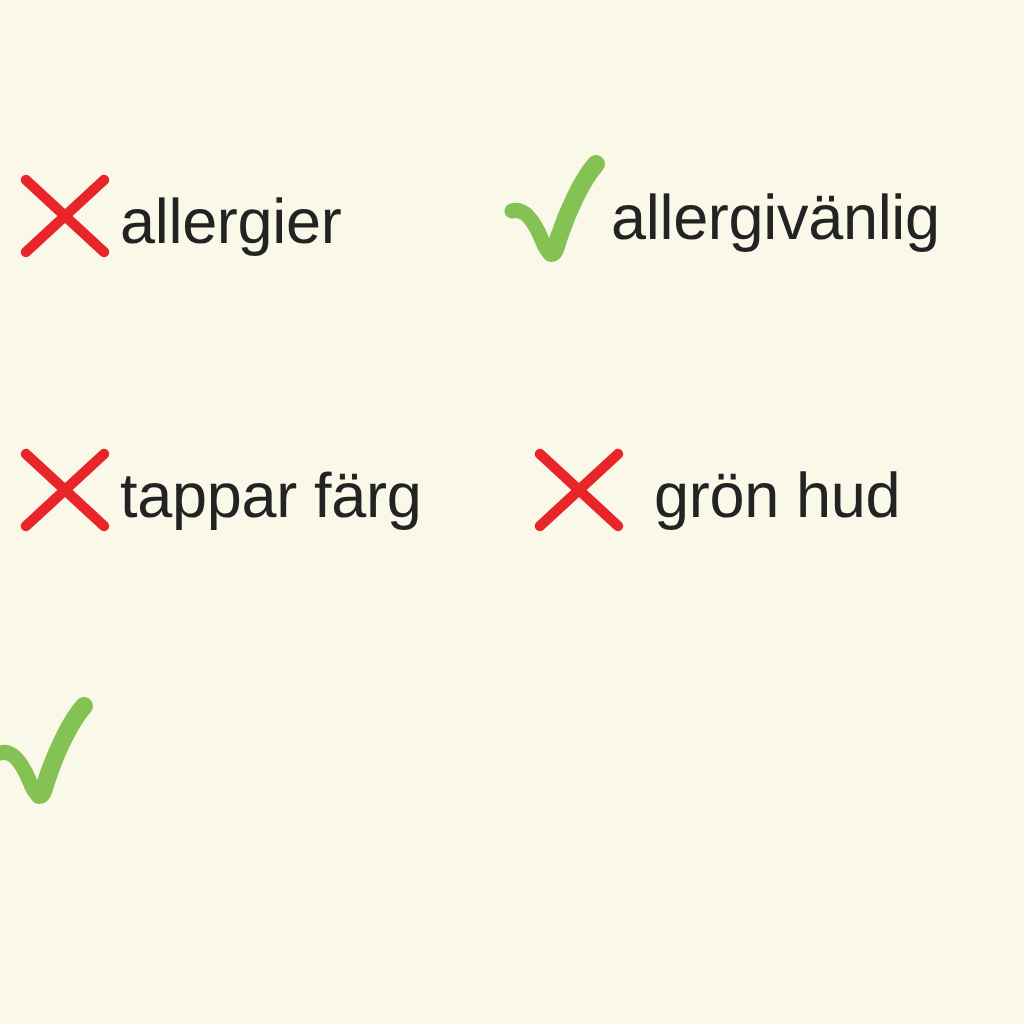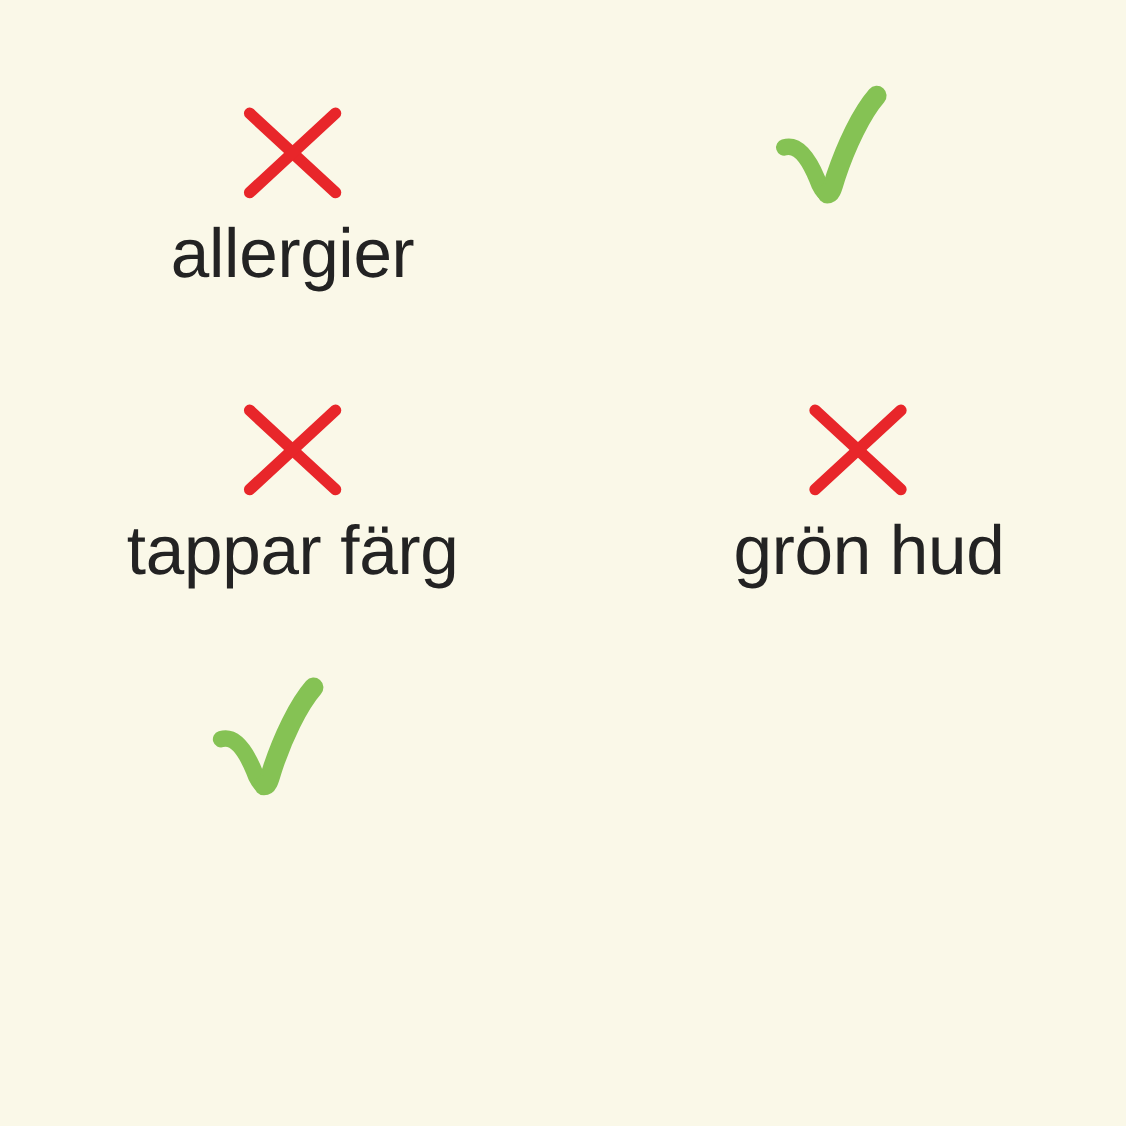--- a/index.html
+++ b/index.html
@@ -32,21 +32,21 @@
     top: 84px;
     width: 1024px;
     display: grid;
     grid-template-columns: 512px 512px;
     grid-template-rows: 264px 272px 272px;
   }
 
   .feature-cell {
     position: relative;
     display: flex;
-    flex-direction: column;
+    flex-direction: row;
     align-items: center;
     justify-content: flex-start;
   }
 
   
   .col-negative .mark-wrap { margin-left: 0px; }
   .col-negative .feature-label { margin-left: 0px; }
 
   .mark-wrap {
     width: 110px;
@@ -105,20 +105,21 @@
       <span class="feature-label">allergier</span>
     </div>
 
     <div class="feature-cell col-positive cell-r1c2">
       <span class="mark-wrap">
         <svg width="104" height="112" viewBox="0 0 104 112" aria-hidden="true">
           <path d="M8 57 C18 54, 28 62, 38 86 C40 92, 44 99, 47 99 C51 99, 52 92, 55 83 C64 56, 78 26, 92 10" fill="none" stroke="#85c254" stroke-width="15" stroke-linecap="round" stroke-linejoin="round"></path>
           <path d="M47 99 C51 99, 52 92, 55 83 C64 56, 78 26, 92 10" fill="none" stroke="#85c254" stroke-width="18" stroke-linecap="round"></path>
         </svg>
       </span>
+      <span class="feature-label">allergivänlig</span>
     </div>
 
     <div class="feature-cell col-negative cell-r2c1">
       <span class="mark-wrap">
         <svg width="92" height="86" viewBox="0 0 92 86" aria-hidden="true">
           <g stroke="#e8262a" stroke-width="10.5" stroke-linecap="round">
             <line x1="7" y1="7" x2="85" y2="79"></line>
             <line x1="85" y1="7" x2="7" y2="79"></line>
           </g>
         </svg>

